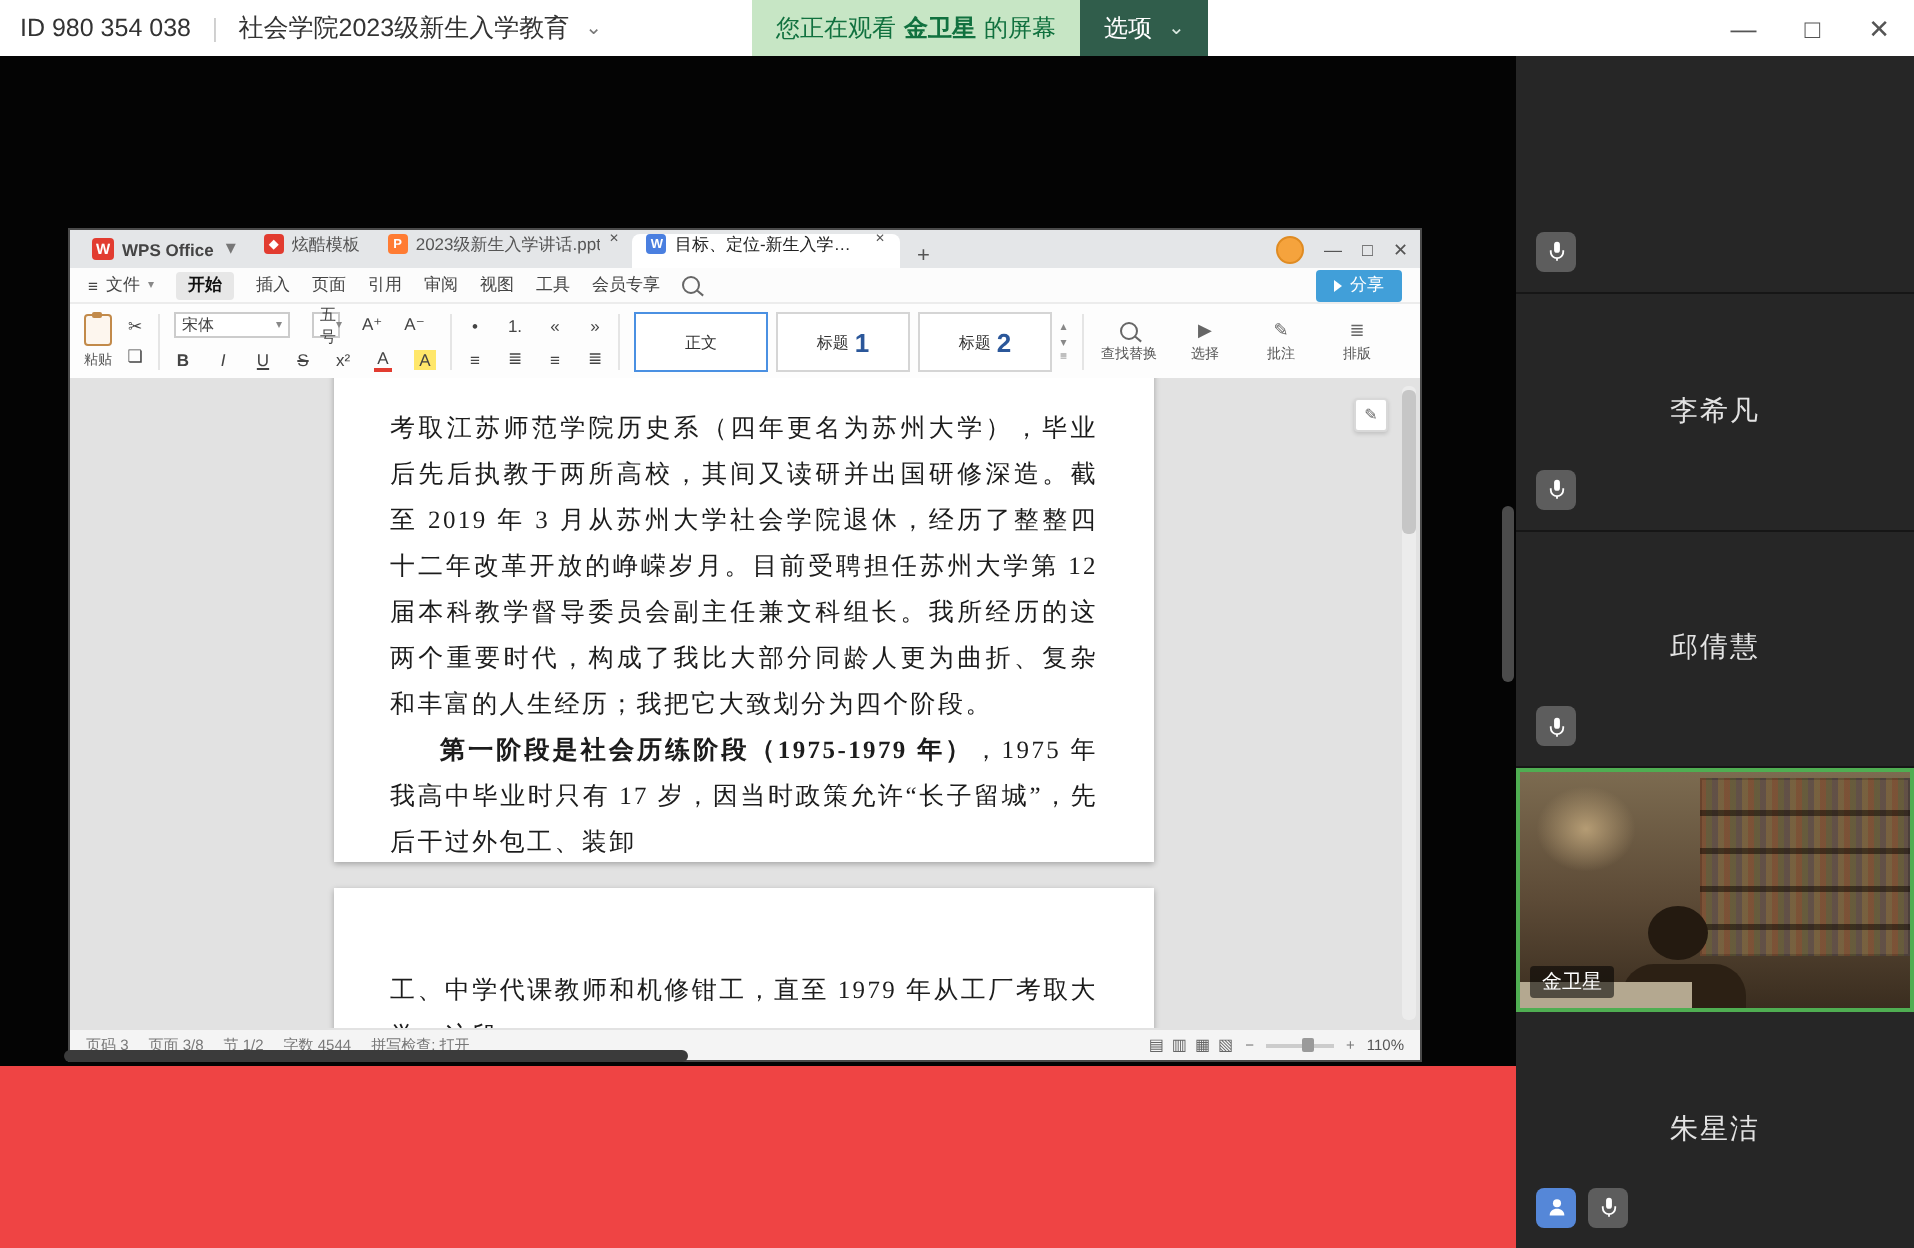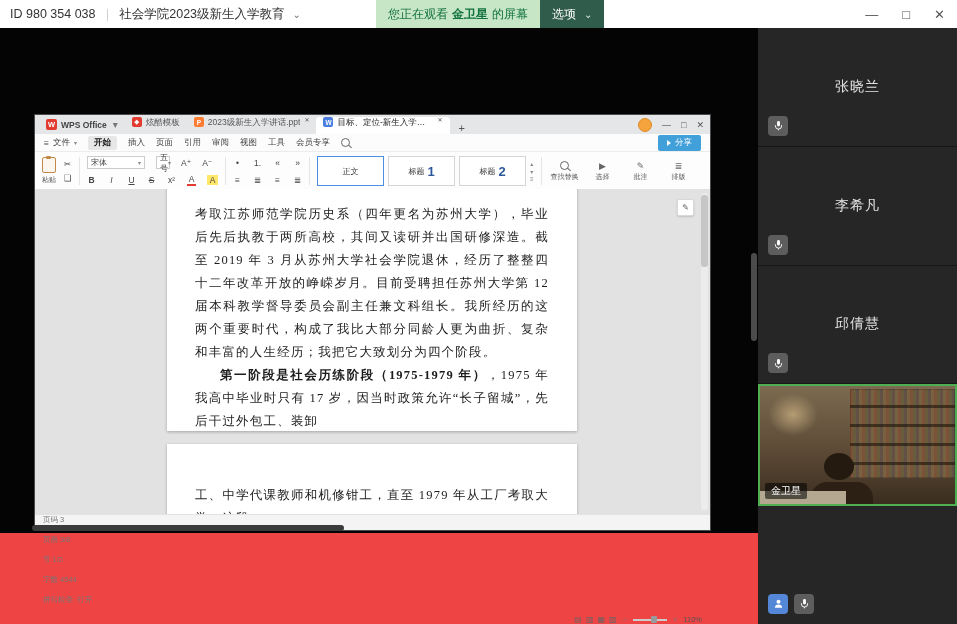--- a/index.html
+++ b/index.html
@@ -89,21 +89,21 @@
   .para{margin:0;font-size:12.5px;line-height:23px;letter-spacing:1.2px;text-align:justify;color:#1c1c1c;
         font-family:"Liberation Serif","DejaVu Serif",serif;}
   .para.indent{text-indent:2em;}
   .doc-vscroll{position:absolute;right:2px;top:4px;bottom:4px;width:7px;background:#ececec;border-radius:3px;}
   .doc-vthumb{position:absolute;top:2px;left:0;width:7px;height:72px;background:#c6c6c6;border-radius:3px;}
   .float-btn{position:absolute;right:16px;top:10px;width:15px;height:15px;background:#fff;border:1px solid #d8d8d8;
              border-radius:2px;display:flex;align-items:center;justify-content:center;font-size:8px;color:#666;
              box-shadow:0 1px 2px rgba(0,0,0,.15);cursor:pointer;}
 
   .statusbar{position:absolute;left:0;right:0;bottom:0;height:16px;background:#f4f4f4;border-top:1px solid #e2e2e2;
-             display:flex;gap:10px;padding:0 8px;font-size:7.5px;color:#777;box-sizing:border-box;flex-direction:column;}
+             display:flex;align-items:center;gap:10px;padding:0 8px;font-size:7.5px;color:#777;box-sizing:border-box;}
   .sb-item{white-space:nowrap;}
   .sb-right{margin-left:auto;display:flex;align-items:center;gap:6px;}
   .sb-views{display:flex;gap:4px;font-size:8px;color:#666;}
   .zoom-track{width:34px;height:2px;background:#ccc;position:relative;}
   .zoom-thumb{position:absolute;left:18px;top:-2.5px;width:6px;height:7px;background:#9a9a9a;border-radius:1px;cursor:pointer;}
   .zoom-label{color:#555;}
 
   
   .sidebar{position:absolute;left:758px;top:28px;width:199px;height:596px;background:#1e1e1e;
            display:flex;flex-direction:column;}
@@ -351,21 +351,20 @@
 
     </div>
 
     <div class="share-vscroll"></div>
     <div class="share-hscroll"></div>
   </div>
 
   <aside class="sidebar">
 
     <div class="tile">
-      <span class="tile-name">张晓兰</span>
       <span class="badge b1">
         <svg viewBox="0 0 12 12" width="11" height="11">
             <rect x="4.4" y="1" width="3.2" height="6" rx="1.6" fill="#fff"></rect>
             <path d="M2.6 5.6v.9a3.4 3.4 0 0 0 6.8 0v-.9" stroke="#fff" fill="none" stroke-width="1"></path>
             <line x1="6" y1="9.9" x2="6" y2="11.3" stroke="#fff" stroke-width="1"></line>
           </svg>
       </span>
     </div>
 
     <div class="tile">
@@ -398,20 +397,21 @@
           <div class="rows"></div>
         </div>
         <div class="person-head"></div>
         <div class="person-body"></div>
         <div class="desk"></div>
       </div>
       <span class="vid-label">金卫星</span>
     </div>
 
     <div class="tile">
+      <span class="tile-name">朱星洁</span>
       <span class="badge b1 person">
         <svg viewBox="0 0 12 12" width="11" height="11">
             <circle cx="6" cy="4" r="2.2" fill="#fff"></circle>
             <path d="M2 10.6c0-2.3 1.8-3.6 4-3.6s4 1.3 4 3.6z" fill="#fff"></path>
           </svg>
       </span>
       <span class="badge b2">
         <svg viewBox="0 0 12 12" width="11" height="11">
             <rect x="4.4" y="1" width="3.2" height="6" rx="1.6" fill="#fff"></rect>
             <path d="M2.6 5.6v.9a3.4 3.4 0 0 0 6.8 0v-.9" stroke="#fff" fill="none" stroke-width="1"></path>

